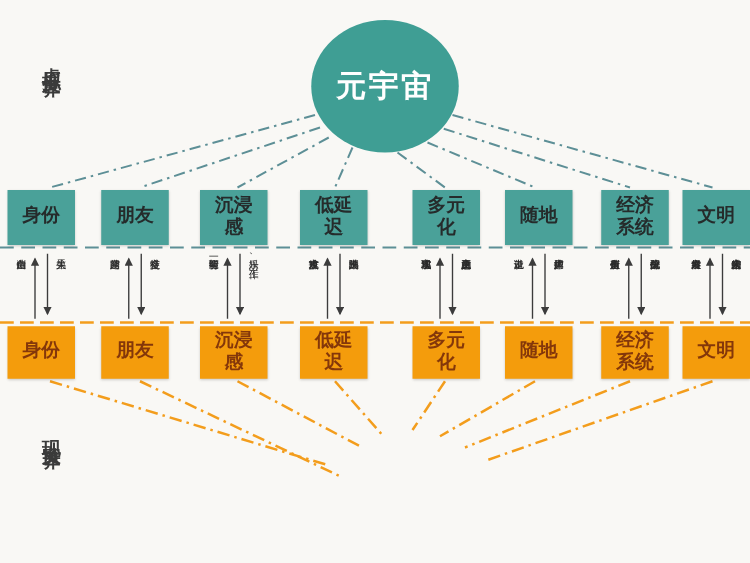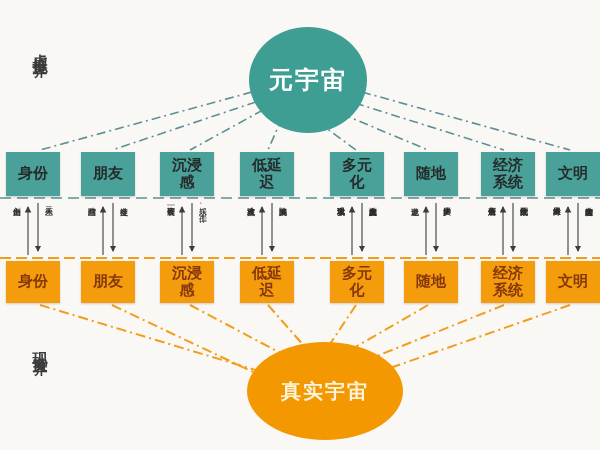--- a/index.html
+++ b/index.html
@@ -3,21 +3,21 @@
 <meta charset="utf-8">
 <style>
   html,body{margin:0;padding:0;}
   body{width:600px;height:450px;overflow:hidden;font-family:"Liberation Serif","DejaVu Serif",serif;}
   .stage{position:relative;width:600px;height:450px;background:#f9f8f5;overflow:hidden;}
   svg.lines{position:absolute;left:0;top:0;width:600px;height:450px;}
   .corner-label{position:absolute;writing-mode:vertical-rl;text-orientation:upright;
     font-size:15px;letter-spacing:3px;color:#3b3b3b;font-weight:600;}
   .circle{position:absolute;display:flex;align-items:center;justify-content:center;
     border-radius:50%;color:#ffffff;font-weight:700;text-align:center;}
-  .circle.top{left:249px;top:27px;width:118px;height:106px;background:#3f9e94;font-size:24px;letter-spacing:2px;}
+  .circle.top{left:249px;top:16px;width:118px;height:106px;background:#3f9e94;font-size:24px;letter-spacing:2px;}
   .circle.bottom{left:247px;top:342px;width:156px;height:98px;background:#f39800;font-size:20px;letter-spacing:2px;color:#fdf4dd;}
   .box{position:absolute;width:54px;height:44px;display:flex;align-items:center;justify-content:center;
     text-align:center;font-size:15px;font-weight:700;line-height:1.15;padding:0 5px;box-sizing:border-box;
     box-shadow:0 1px 2px rgba(0,0,0,.18);}
   .box.teal{top:152px;background:#4aa199;color:#252b2b;}
   .box.orange{top:261px;height:42px;background:#f49c0c;color:#84370a;}
   .vtext{position:absolute;top:201px;height:56px;writing-mode:vertical-rl;text-orientation:upright;
     font-size:8px;line-height:1;color:#2a2a2a;letter-spacing:0;white-space:nowrap;}
 </style>
 </head>
@@ -74,21 +74,20 @@
       <line x1="428" y1="305" x2="352" y2="349"></line>
       <line x1="504" y1="305" x2="372" y2="358"></line>
       <line x1="570" y1="305" x2="390" y2="368"></line>
     </g>
   </svg>
 
   <div class="corner-label" style="left:30px;top:42px">虚拟世界</div>
   <div class="corner-label" style="left:30px;top:340px">现实世界</div>
 
   <div class="circle top">元宇宙</div>
-  <div class="circle bottom">真实宇宙</div>
 
   <div class="box teal" style="left:6px">身份</div>
   <div class="box teal" style="left:81px">朋友</div>
   <div class="box teal" style="left:160px">沉浸感</div>
   <div class="box teal" style="left:240px">低延迟</div>
   <div class="box teal" style="left:330px">多元化</div>
   <div class="box teal" style="left:404px">随地</div>
   <div class="box teal" style="left:481px">经济系统</div>
   <div class="box teal" style="left:546px">文明</div>
 

